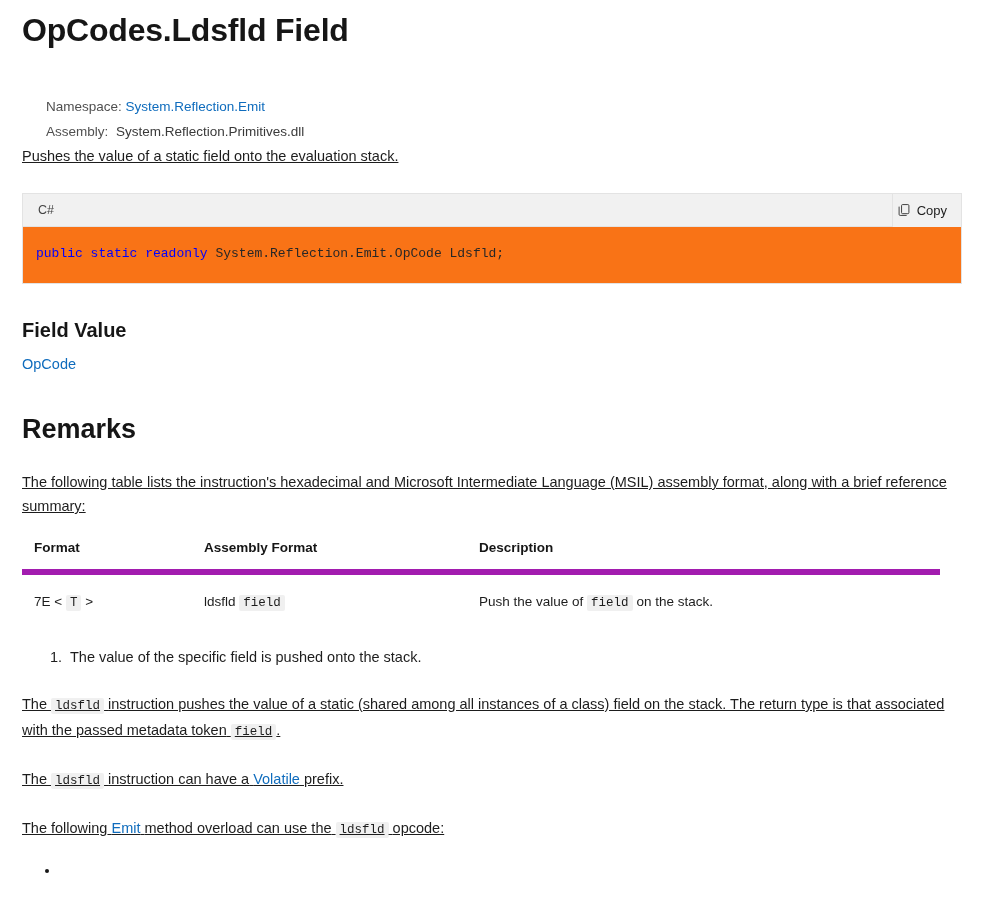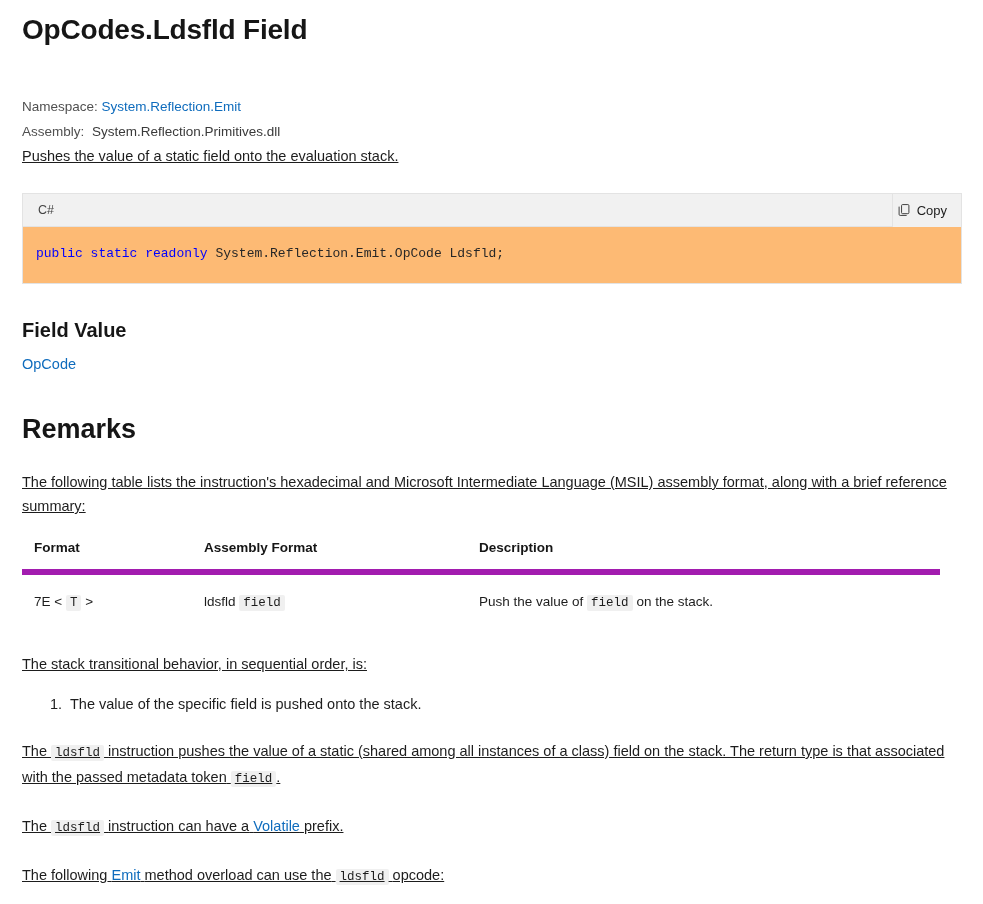--- a/index.html
+++ b/index.html
@@ -16,31 +16,32 @@
     overflow: hidden;
   }
   .page {
     width: 983px;
     padding: 0 22px;
     position: relative;
   }
 
   
   h1.page-title {
-    font-size: 28px;
+    font-size: 32px;
     font-weight: 600;
     letter-spacing: -0.2px;
     color: #161616;
     margin: 8px 0 0 0;
     line-height: 44px;
   }
 
   
   .meta {
     margin-top: 42px;
+    margin-left: 24px;
   }
   .meta-row {
     font-size: 13.5px;
     line-height: 25px;
     color: #505050;
   }
   .meta-label { color: #505050; }
   .meta-value { color: #3a3a3a; margin-left: 4px; }
   a.link {
     color: #0f6cbd;
@@ -86,21 +87,21 @@
     padding: 0 14px 0 4px;
     border-left: 1px solid #e3e3e3;
     background: #f1f1f1;
     cursor: pointer;
     font-size: 13px;
     color: #1d1d1d;
   }
   .copy-icon { width: 14px; height: 14px; display: inline-block; }
   .code-body {
     padding: 17px 15px 19px 13px;
-    background: #fdba74;
+    background: #f97316;
     font-family: "Liberation Mono", monospace;
     font-size: 13px;
     line-height: 20px;
     color: #272727;
     white-space: pre;
     overflow: hidden;
   }
   .kw { color: #0000ff; }
 
   
@@ -232,21 +233,20 @@
     </thead>
     <tbody>
       <tr>
         <td><span>7E &lt;</span> <code class="inline">T</code> <span>&gt;</span></td>
         <td><span>ldsfld</span> <code class="inline">field</code></td>
         <td><span>Push the value of</span> <code class="inline">field</code> <span>on the stack.</span></td>
       </tr>
     </tbody>
   </table>
 
-  <p class="body-text spaced">The stack transitional behavior, in sequential order, is:</p>
 
   <ol class="steps">
     <li>The value of the specific field is pushed onto the stack.</li>
   </ol>
 
   <p class="body-text spaced"><span>The</span> <code class="inline">ldsfld</code> <span>instruction pushes the value of a static (shared among all instances of a class) field on the stack. The return type is that associated with the passed metadata token</span> <code class="inline">field</code><span>.</span></p>
 
   <p class="body-text spaced"><span>The</span> <code class="inline">ldsfld</code> <span>instruction can have a</span> <a class="link" href="#">Volatile</a> <span>prefix.</span></p>
 
   <p class="body-text spaced"><span>The following</span> <a class="link" href="#">Emit</a> <span>method overload can use the</span> <code class="inline">ldsfld</code> <span>opcode:</span></p>

